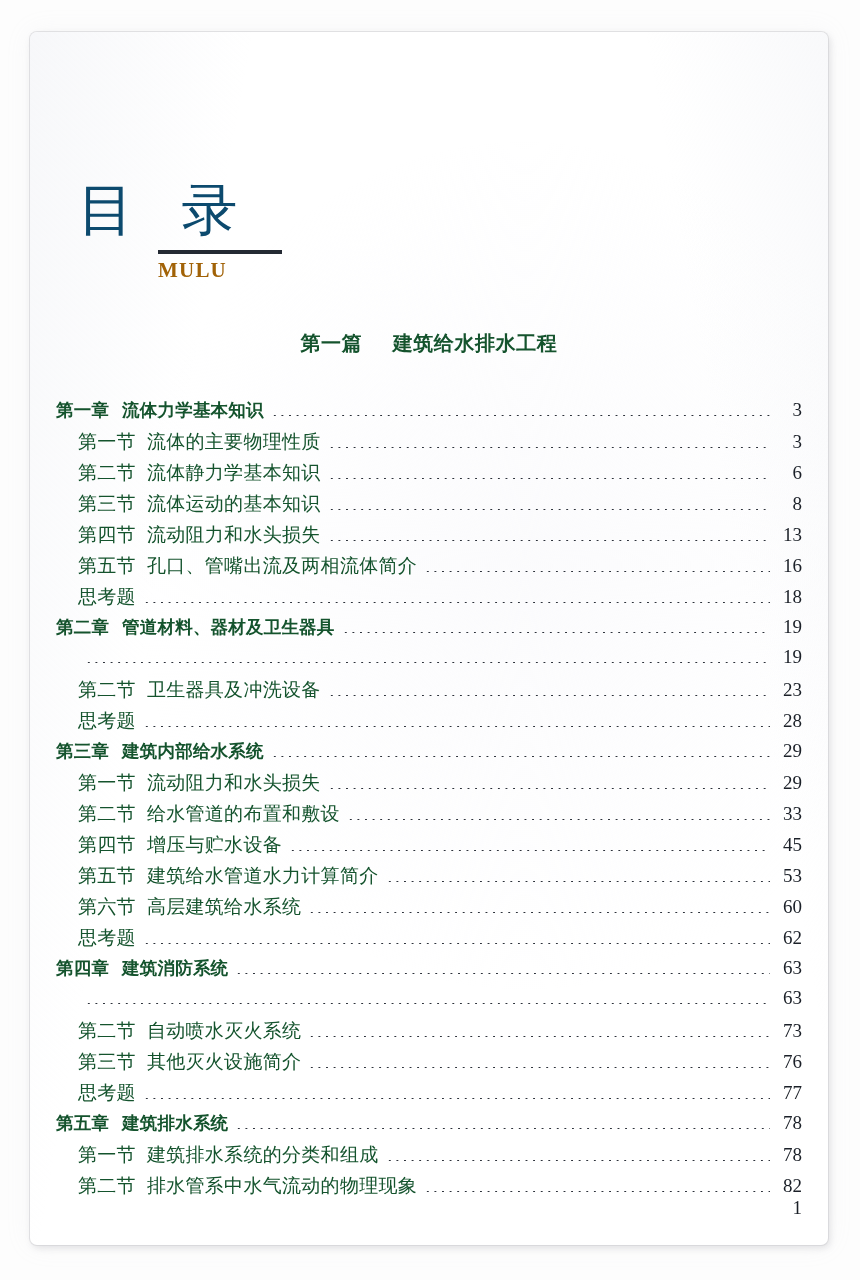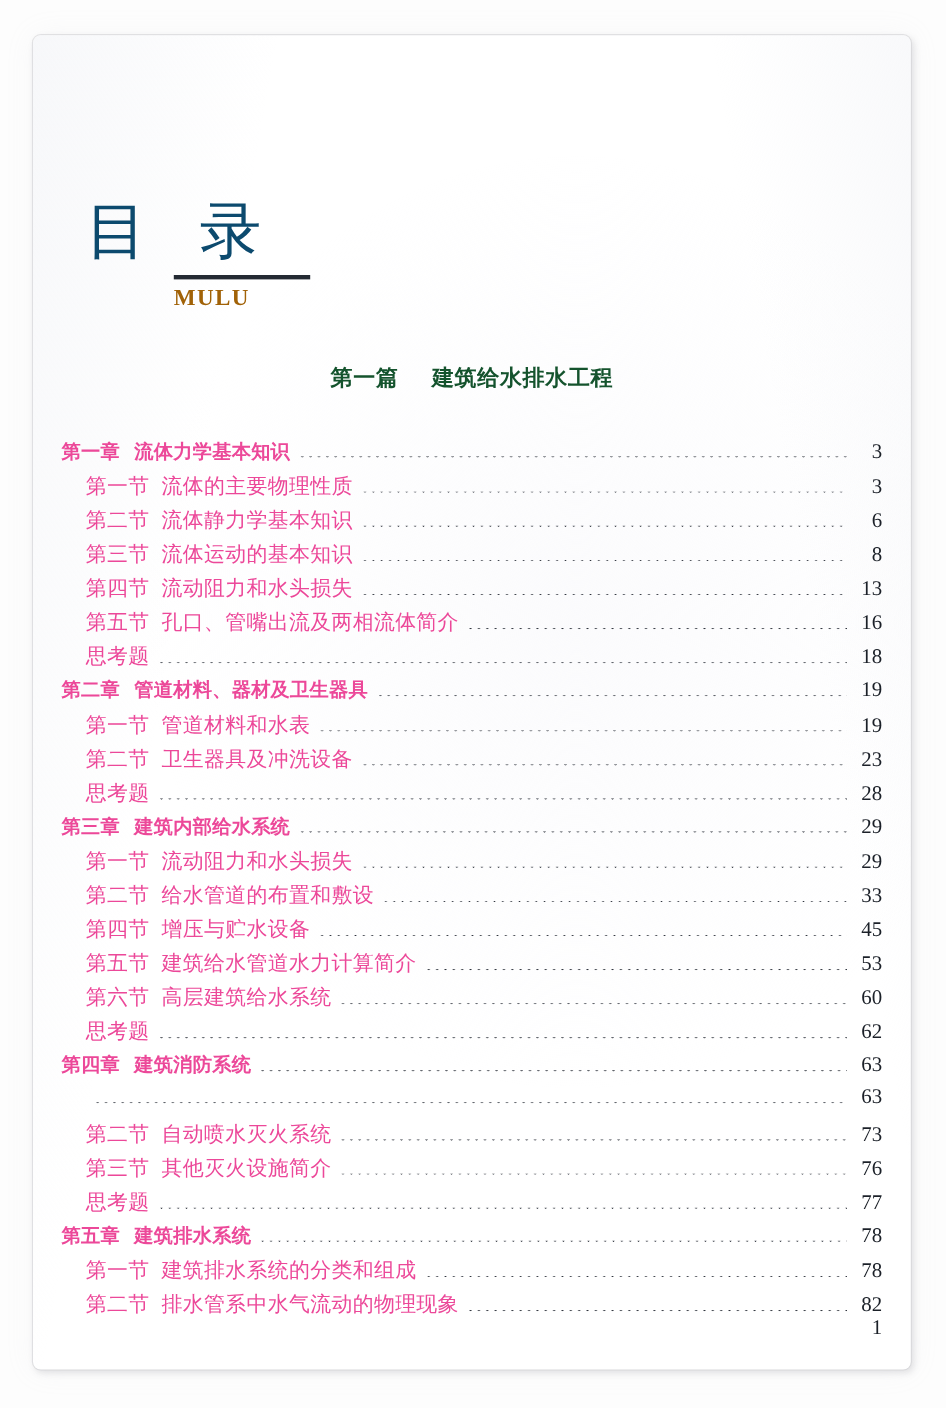--- a/index.html
+++ b/index.html
@@ -114,21 +114,21 @@
   }
   .toc-row {
     position: relative;
     height: 31px;
     display: flex;
     align-items: baseline;
     padding-right: 26px;
   }
   .toc-label {
     white-space: nowrap;
-    color: #ec4899;
+    color: #14532d;
   }
   .toc-leader {
     flex: 1 1 auto;
     position: relative;
     height: 1px;
     margin: 0 6px 4px 7px;
     overflow: hidden;
     color: #2a2f38;
   }
   .toc-leader::before {
@@ -246,21 +246,20 @@
           <span class="toc-label"><span>思考题</span></span>
           <span class="toc-leader"></span>
           <span class="toc-page">18</span>
         </div>
         <div class="toc-row row-chapter">
           <span class="toc-label"><span class="num">第二章</span><span>管道材料、器材及卫生器具</span></span>
           <span class="toc-leader"></span>
           <span class="toc-page">19</span>
         </div>
         <div class="toc-row row-section">
-          <span class="toc-label"><span class="num">第一节</span><span>管道材料和水表</span></span>
           <span class="toc-leader"></span>
           <span class="toc-page">19</span>
         </div>
         <div class="toc-row row-section">
           <span class="toc-label"><span class="num">第二节</span><span>卫生器具及冲洗设备</span></span>
           <span class="toc-leader"></span>
           <span class="toc-page">23</span>
         </div>
         <div class="toc-row row-exercise">
           <span class="toc-label"><span>思考题</span></span>

